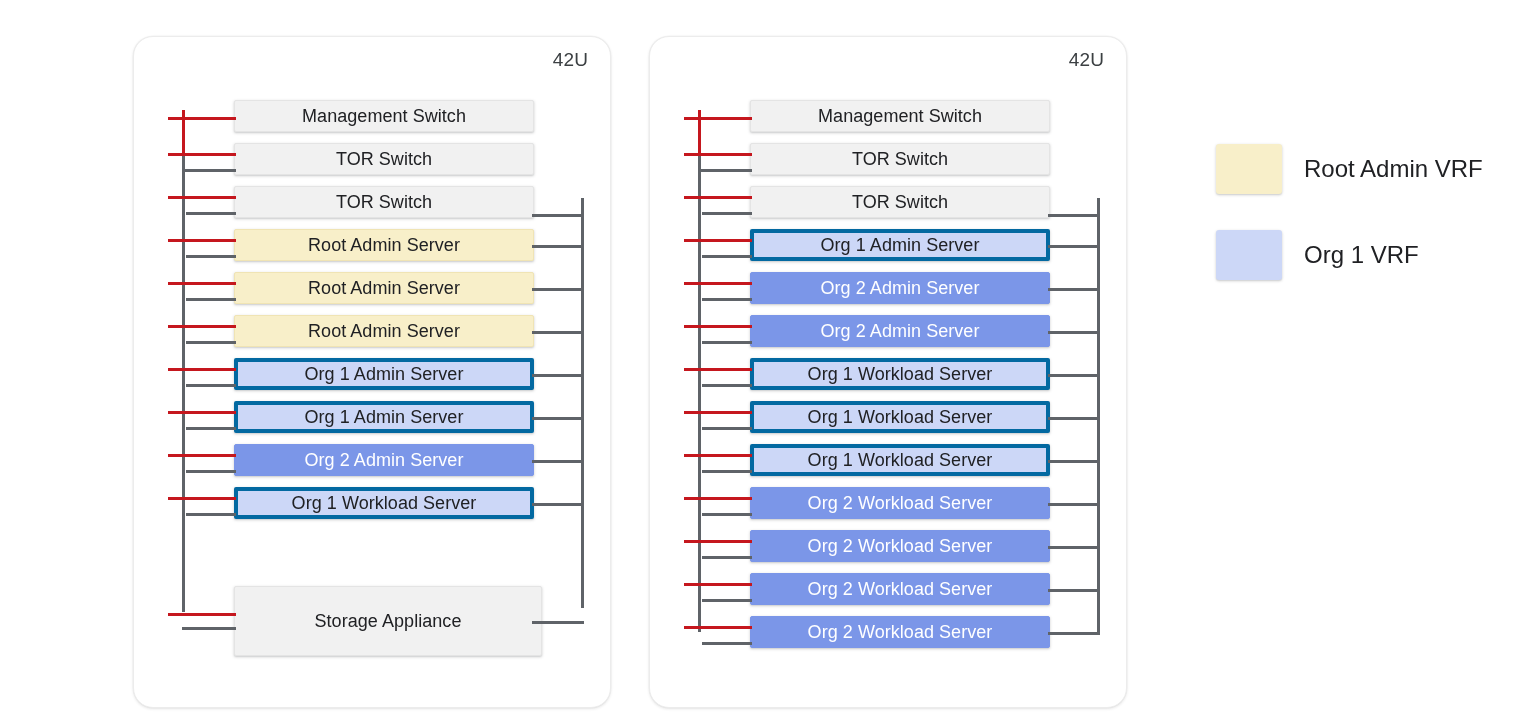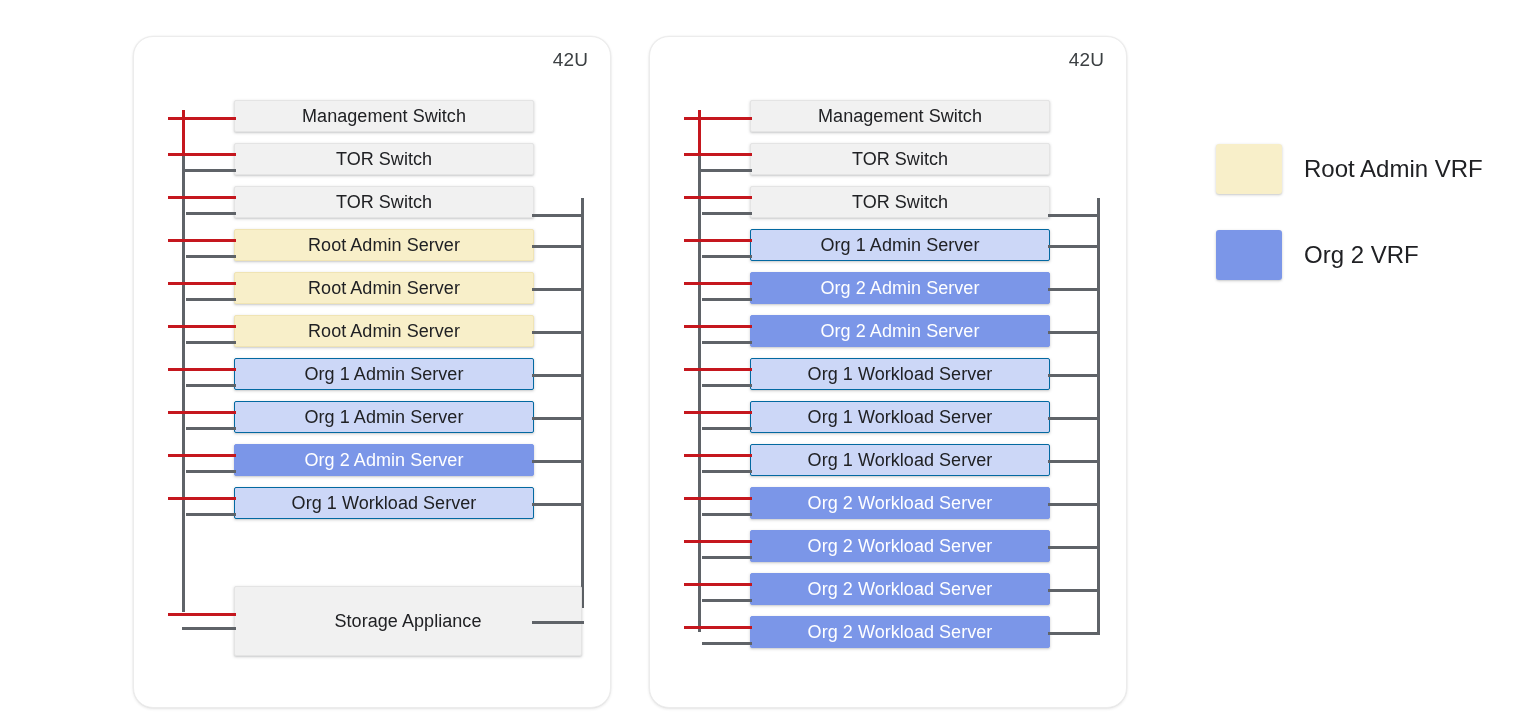--- a/index.html
+++ b/index.html
@@ -44,21 +44,21 @@
     justify-content: center;
     border-radius: 2px;
     font-size: 18px;
     letter-spacing: 0.05px;
     text-align: center;
     box-shadow: 0 1px 2px rgba(60,64,67,0.22), 0 1px 3px 1px rgba(60,64,67,0.06);
     white-space: nowrap;
   }
   .device.grey   { background: #f1f1f1; color: #202124; border: 1px solid #e4e4e4; }
   .device.cream  { background: #f8efc9; color: #202124; border: 1px solid #f0e4b4; justify-content: center; }
-  .device.lblue  { background: #ccd7f7; color: #202124; border: 1px solid #0369a1; }
+  .device.lblue  { background: #ccd7f7; color: #202124; border: 4px solid #0369a1; }
   .device.mblue  { background: #7b96e8; color: #ffffff; border: 1px solid #7b96e8; }
 
   
   .wire { position: absolute; }
   .wire.red-v   { width: 3px;  background: #c5171e; }
   .wire.red-h   { height: 3px; background: #c5171e; }
   .wire.gry-v   { width: 3px;  background: #5f6368; }
   .wire.gry-h   { height: 3px; background: #5f6368; }
 
   
@@ -102,22 +102,22 @@
   <div class="wire red-v" style="left:698px; top:110px; height:522px;"></div>
   <div class="wire gry-v" style="left:698px; top:155px; height:477px;"></div>
   <div class="wire gry-v" style="left:1097px; top:198px; height:434px;"></div>
 
   <div id="legend">
     <div class="legend-row">
       <div class="legend-swatch" style="background:#f8efc9;"></div>
       <div class="legend-label">Root Admin VRF</div>
     </div>
     <div class="legend-row">
-      <div class="legend-swatch" style="background:#7b96e8;"></div>
-      <div class="legend-label">Org 2 VRF</div>
+      <div class="legend-swatch" style="background:#ccd7f7;"></div>
+      <div class="legend-label">Org 1 VRF</div>
     </div>
   </div>
 
 <div class="device grey" style="left: 234px; top: 100px; width: 300px; height: 32px;">
       <span>Management Switch</span>
     </div>
     <div class="wire red-h" style="left: 168px; top: 117px; width: 68px;"></div>
     <div class="device grey" style="left: 234px; top: 143px; width: 300px; height: 32px;">
       <span>TOR Switch</span>
     </div>
@@ -164,21 +164,21 @@
     </div>
     <div class="wire red-h" style="left: 168px; top: 454px; width: 68px;"></div>
     <div class="wire gry-h" style="left: 186px; top: 470px; width: 50px;"></div>
     <div class="wire gry-h" style="left: 532px; top: 460px; width: 50px;"></div>
     <div class="device lblue" style="left: 234px; top: 487px; width: 300px; height: 32px;">
       <span>Org 1 Workload Server</span>
     </div>
     <div class="wire red-h" style="left: 168px; top: 497px; width: 68px;"></div>
     <div class="wire gry-h" style="left: 186px; top: 513px; width: 50px;"></div>
     <div class="wire gry-h" style="left: 532px; top: 503px; width: 50px;"></div>
-    <div class="device grey" style="left: 234px; top: 586px; width: 348px; height: 70px;">
+    <div class="device grey" style="left: 234px; top: 586px; width: 308px; height: 70px;">
       <span>Storage Appliance</span>
     </div>
     <div class="wire red-h" style="left: 168px; top: 613px; width: 68px;"></div>
     <div class="wire gry-h" style="left: 182px; top: 627px; width: 54px;"></div>
     <div class="wire gry-h" style="left: 532px; top: 621px; width: 52px;"></div>
     <div class="device grey" style="left: 750px; top: 100px; width: 300px; height: 32px;">
       <span>Management Switch</span>
     </div>
     <div class="wire red-h" style="left: 684px; top: 117px; width: 68px;"></div>
     <div class="device grey" style="left: 750px; top: 143px; width: 300px; height: 32px;">

